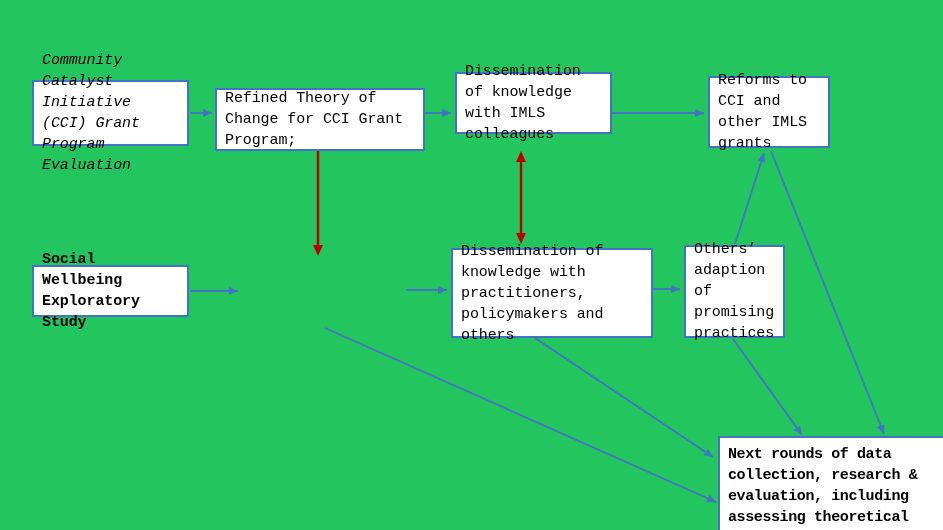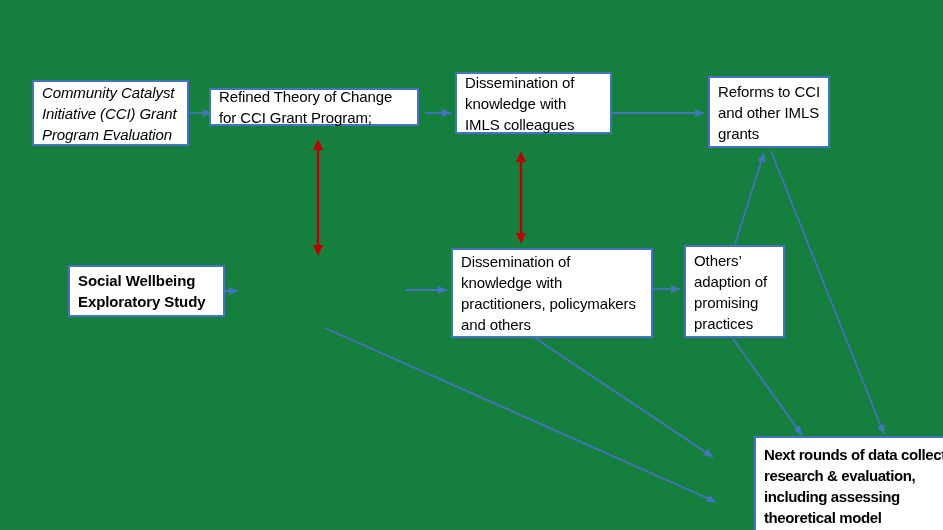--- a/index.html
+++ b/index.html
@@ -1,41 +1,41 @@
 <!DOCTYPE html>
 <html><head>
 <meta charset="utf-8">
 <style>
   html,body{margin:0;padding:0;background:#fff;}
   .canvas{
     position:relative;
     width:943px;height:530px;
-    background:#15803d;
+    background:#22c55e;
     overflow:hidden;
-    font-family:Liberation Sans, sans-serif;
+    font-family:Liberation Mono, monospace;
     color:#000;
   }
   .connector-layer{
     position:absolute;left:0;top:0;width:943px;height:530px;
   }
   .box{
     position:absolute;
     box-sizing:border-box;
     border:2px solid #4472C4;
     background:#fff;
     display:flex;
     align-items:center;
     padding:3px 8px;
     font-size:15px;
     line-height:21px;
     letter-spacing:-0.1px;
   }
   .box .label{display:block;}
   .italic{font-style:italic;}
-  .bold{font-weight:bold;margin-left:36px;}
+  .bold{font-weight:bold;}
   .tight{letter-spacing:-0.4px;}
 </style>
 </head>
 <body>
 
 <div class="canvas">
 
   <svg class="connector-layer" width="943" height="530" viewBox="0 0 943 530" xmlns="http://www.w3.org/2000/svg">
     <defs>
       <marker id="blueArrow" markerUnits="userSpaceOnUse" markerWidth="11" markerHeight="9" refX="9" refY="4" orient="auto">
@@ -65,21 +65,21 @@
       <line x1="521" y1="159" x2="521" y2="236" stroke="#C00000" stroke-width="2.4"></line>
       <polygon points="521,151 516,162 526,162" fill="#C00000"></polygon>
       <polygon points="521,244 516,233 526,233" fill="#C00000"></polygon>
     </g>
   </svg>
 
   <div class="box italic" style="left:32px;top:80px;width:157px;height:66px">
     <span class="label">Community Catalyst Initiative (CCI) Grant Program Evaluation</span>
   </div>
 
-  <div class="box" style="left:209px;top:88px;width:210px;height:38px">
+  <div class="box" style="left:215px;top:88px;width:210px;height:63px">
     <span class="label">Refined Theory of Change for CCI Grant Program;</span>
   </div>
 
   <div class="box" style="left:455px;top:72px;width:157px;height:62px">
     <span class="label">Dissemination of knowledge with IMLS colleagues</span>
   </div>
 
   <div class="box" style="left:708px;top:76px;width:122px;height:72px">
     <span class="label">Reforms to CCI and other IMLS grants</span>
   </div>

